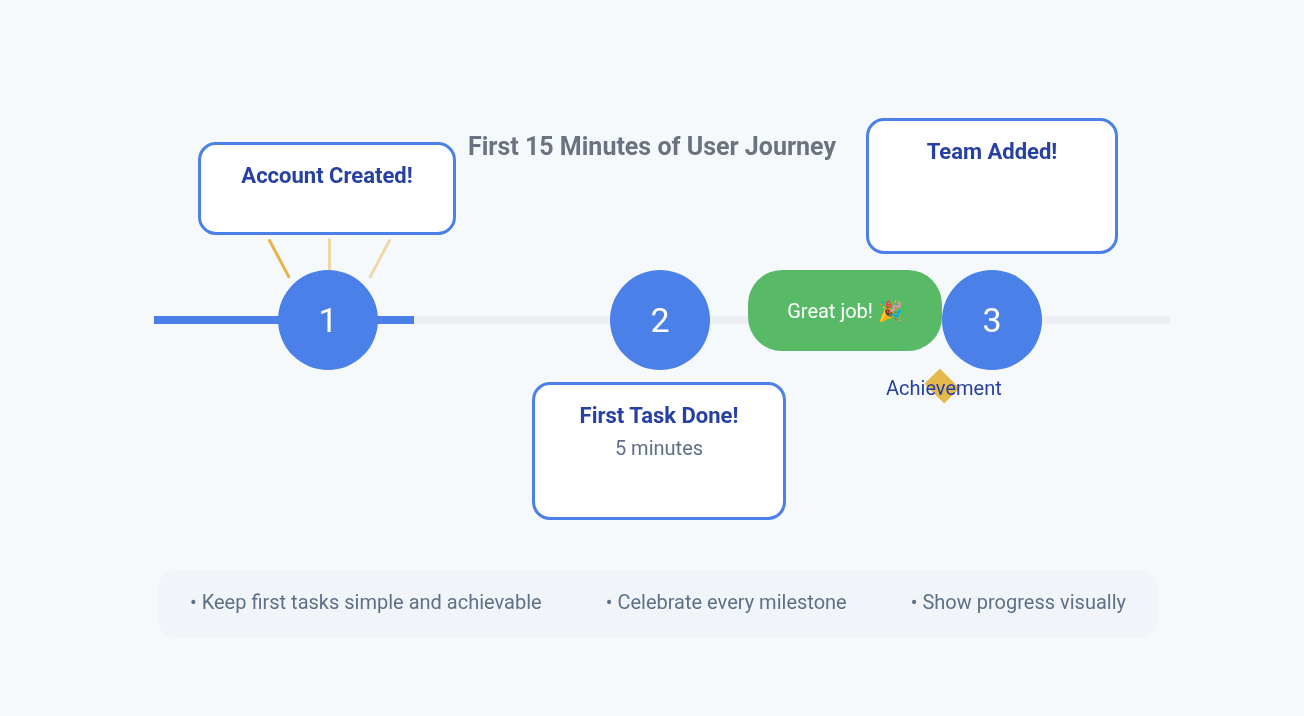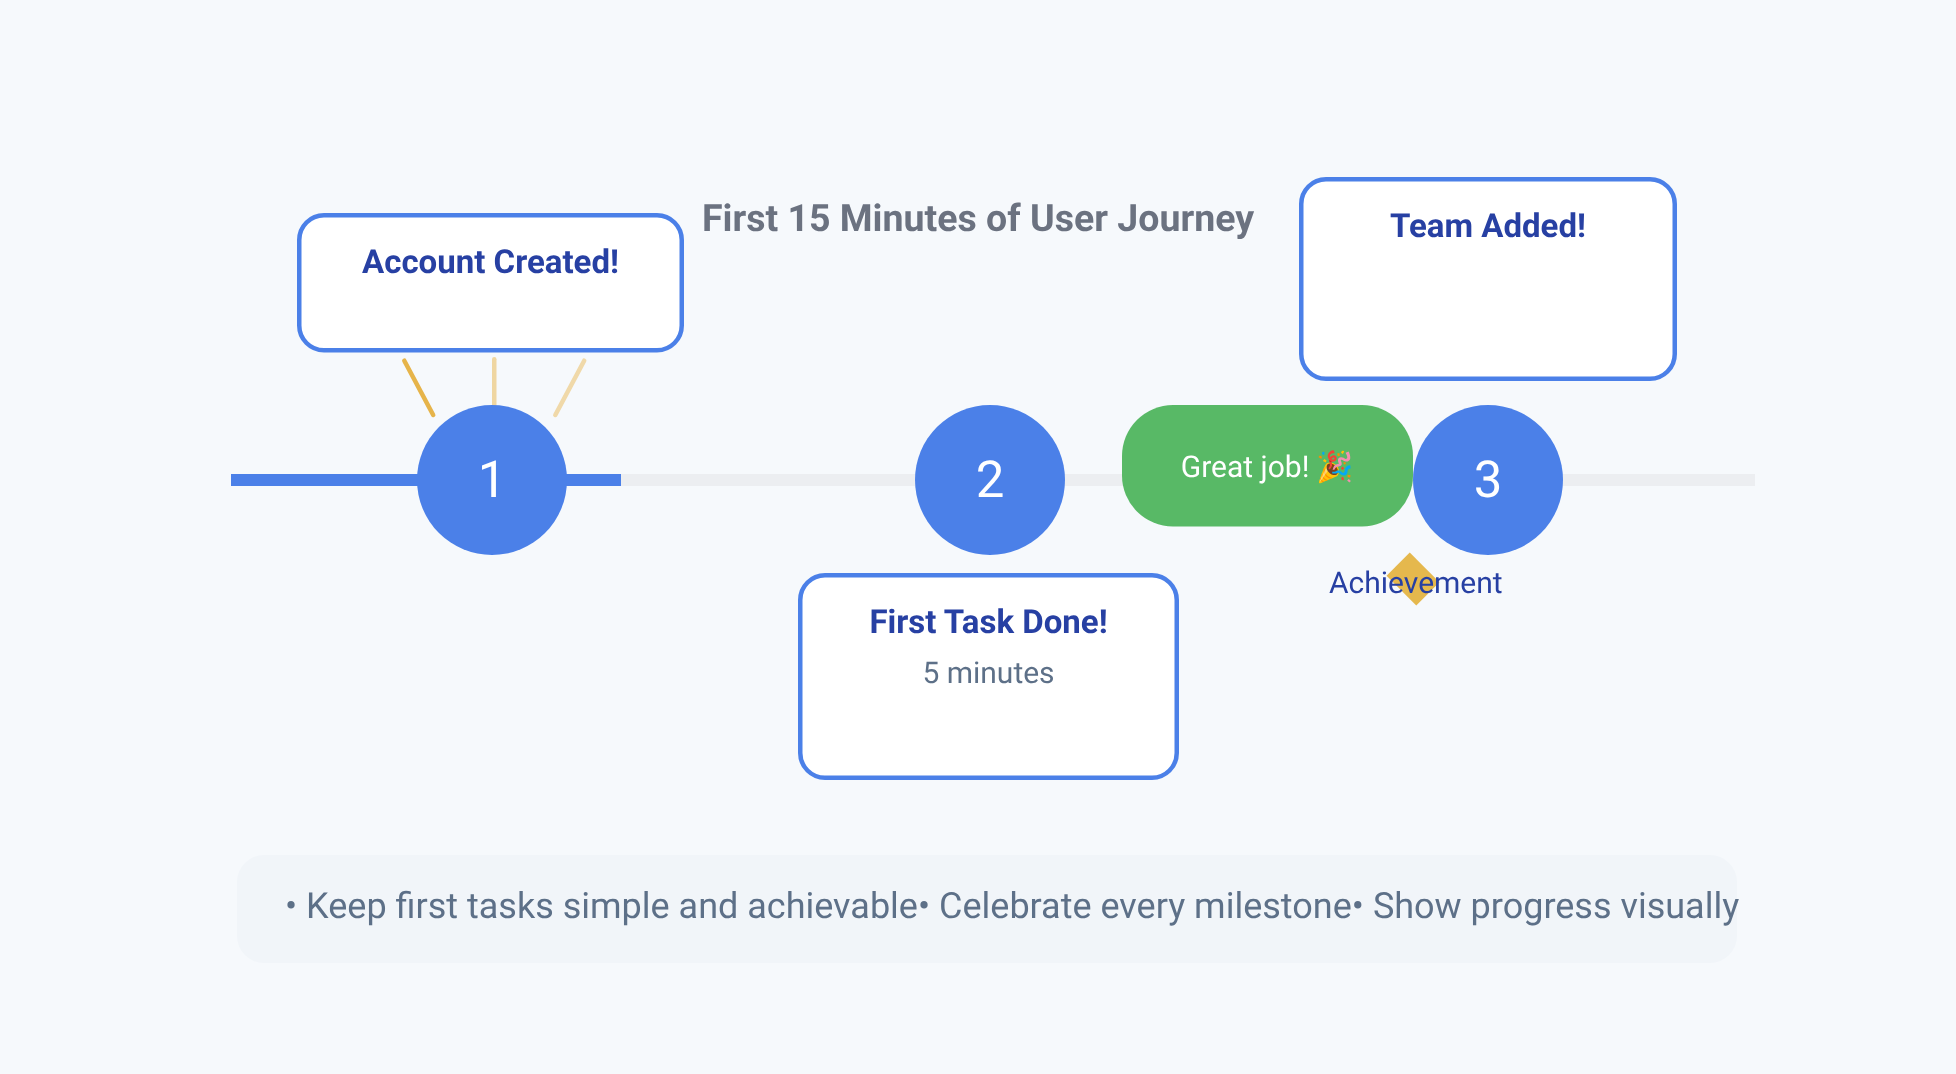--- a/index.html
+++ b/index.html
@@ -139,21 +139,21 @@
     .tips-title {
       color: #2740a3;
       font-size: 22px;
       font-weight: 700;
       margin-bottom: 10px;
     }
     .tips-row {
       display: flex;
       justify-content: space-between;
       color: #5d7088;
-      font-size: 24px;
+      font-size: 20px;
     }
     .tips-row span { white-space: nowrap; }
   </style>
 </head>
 <body>
 
 <div class="page-title">First 15 Minutes of User Journey</div>
 
 <div class="timeline-track"></div>
 <div class="timeline-progress"></div>

